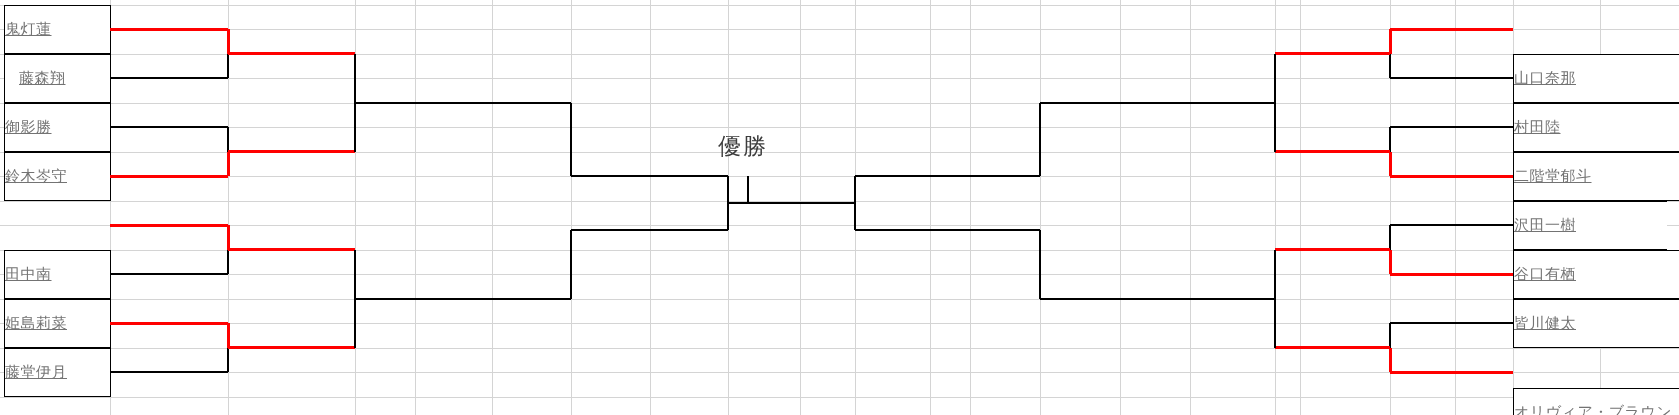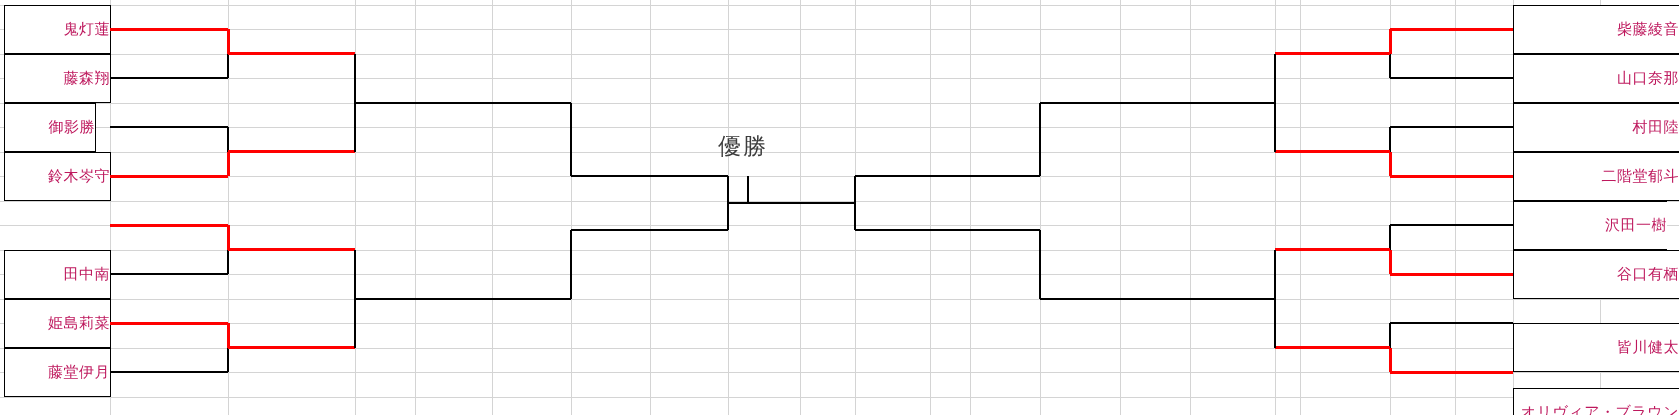--- a/index.html
+++ b/index.html
@@ -21,24 +21,25 @@
   .seg.v{width:2px;}
   .seg.red{background:#ff0000;height:3px;}
   .seg.vred{background:#ff0000;width:3px;}
 
   
   .namebox{
     position:absolute;
     box-sizing:border-box;
     border:1.5px solid #000;
     background:#ffffff;
-    display:flex;align-items:center;justify-content:flex-end;
-    font-size:15px;color:#be185d;
+    display:flex;align-items:center;justify-content:flex-start;
+    font-size:15px;color:#737373;
     letter-spacing:0.5px;
     white-space:nowrap;
+    text-decoration:underline;
   }
   .namebox.right-edge{border-right:none;}
 
   
   #champion-label{
     position:absolute;
     font-size:23px;color:#3c3c3c;
     letter-spacing:2px;
     white-space:nowrap;
   }
@@ -88,55 +89,52 @@
       <div class="gridline-v" style="left: 1513px;"></div>
       <div class="gridline-v" style="left: 1600px;"></div>
     </div>
 
   <div class="namebox" style="left:4px;top:5px;width:107px;height:49px;">
     <span>鬼灯蓮</span>
   </div>
   <div class="namebox" style="left:4px;top:54px;width:107px;height:49px;padding-left:14px;">
     <span>藤森翔</span>
   </div>
-  <div class="namebox" style="left:4px;top:103px;width:92px;height:49px;">
+  <div class="namebox" style="left:4px;top:103px;width:107px;height:49px;">
     <span>御影勝</span>
   </div>
   <div class="namebox" style="left:4px;top:152px;width:107px;height:49px;">
     <span>鈴木岑守</span>
   </div>
   <div class="namebox" style="left:4px;top:250px;width:107px;height:49px;">
     <span>田中南</span>
   </div>
   <div class="namebox" style="left:4px;top:299px;width:107px;height:49px;">
     <span>姫島莉菜</span>
   </div>
   <div class="namebox" style="left:4px;top:348px;width:107px;height:49px;">
     <span>藤堂伊月</span>
   </div>
 
-  <div class="namebox right-edge" style="left:1513px;top:5px;width:166px;height:49px;">
-    <span>柴藤綾音</span>
-  </div>
   <div class="namebox right-edge" style="left:1513px;top:54px;width:166px;height:49px;">
     <span>山口奈那</span>
   </div>
   <div class="namebox right-edge" style="left:1513px;top:103px;width:166px;height:49px;">
     <span>村田陸</span>
   </div>
   <div class="namebox right-edge" style="left:1513px;top:152px;width:166px;height:49px;">
     <span>二階堂郁斗</span>
   </div>
   <div class="namebox right-edge" style="left:1513px;top:201px;width:154px;height:49px;">
     <span>沢田一樹</span>
   </div>
   <div class="namebox right-edge" style="left:1513px;top:250px;width:166px;height:49px;">
     <span>谷口有栖</span>
   </div>
-  <div class="namebox right-edge" style="left:1513px;top:299px;width:166px;height:49px;margin-top:24px;">
+  <div class="namebox right-edge" style="left:1513px;top:299px;width:166px;height:49px;">
     <span>皆川健太</span>
   </div>
   <div class="namebox right-edge" style="left:1513px;top:348px;width:166px;height:49px;margin-top:40px;">
     <span>オリヴィア・ブラウン</span>
   </div>
 
   <div id="lines-layer">
       <div class="seg h red" style="left: 110px; width: 118px; top: 27.5px;"></div>
       <div class="seg h" style="left: 110px; width: 118px; top: 77px;"></div>
       <div class="seg h" style="left: 110px; width: 118px; top: 126px;"></div>

